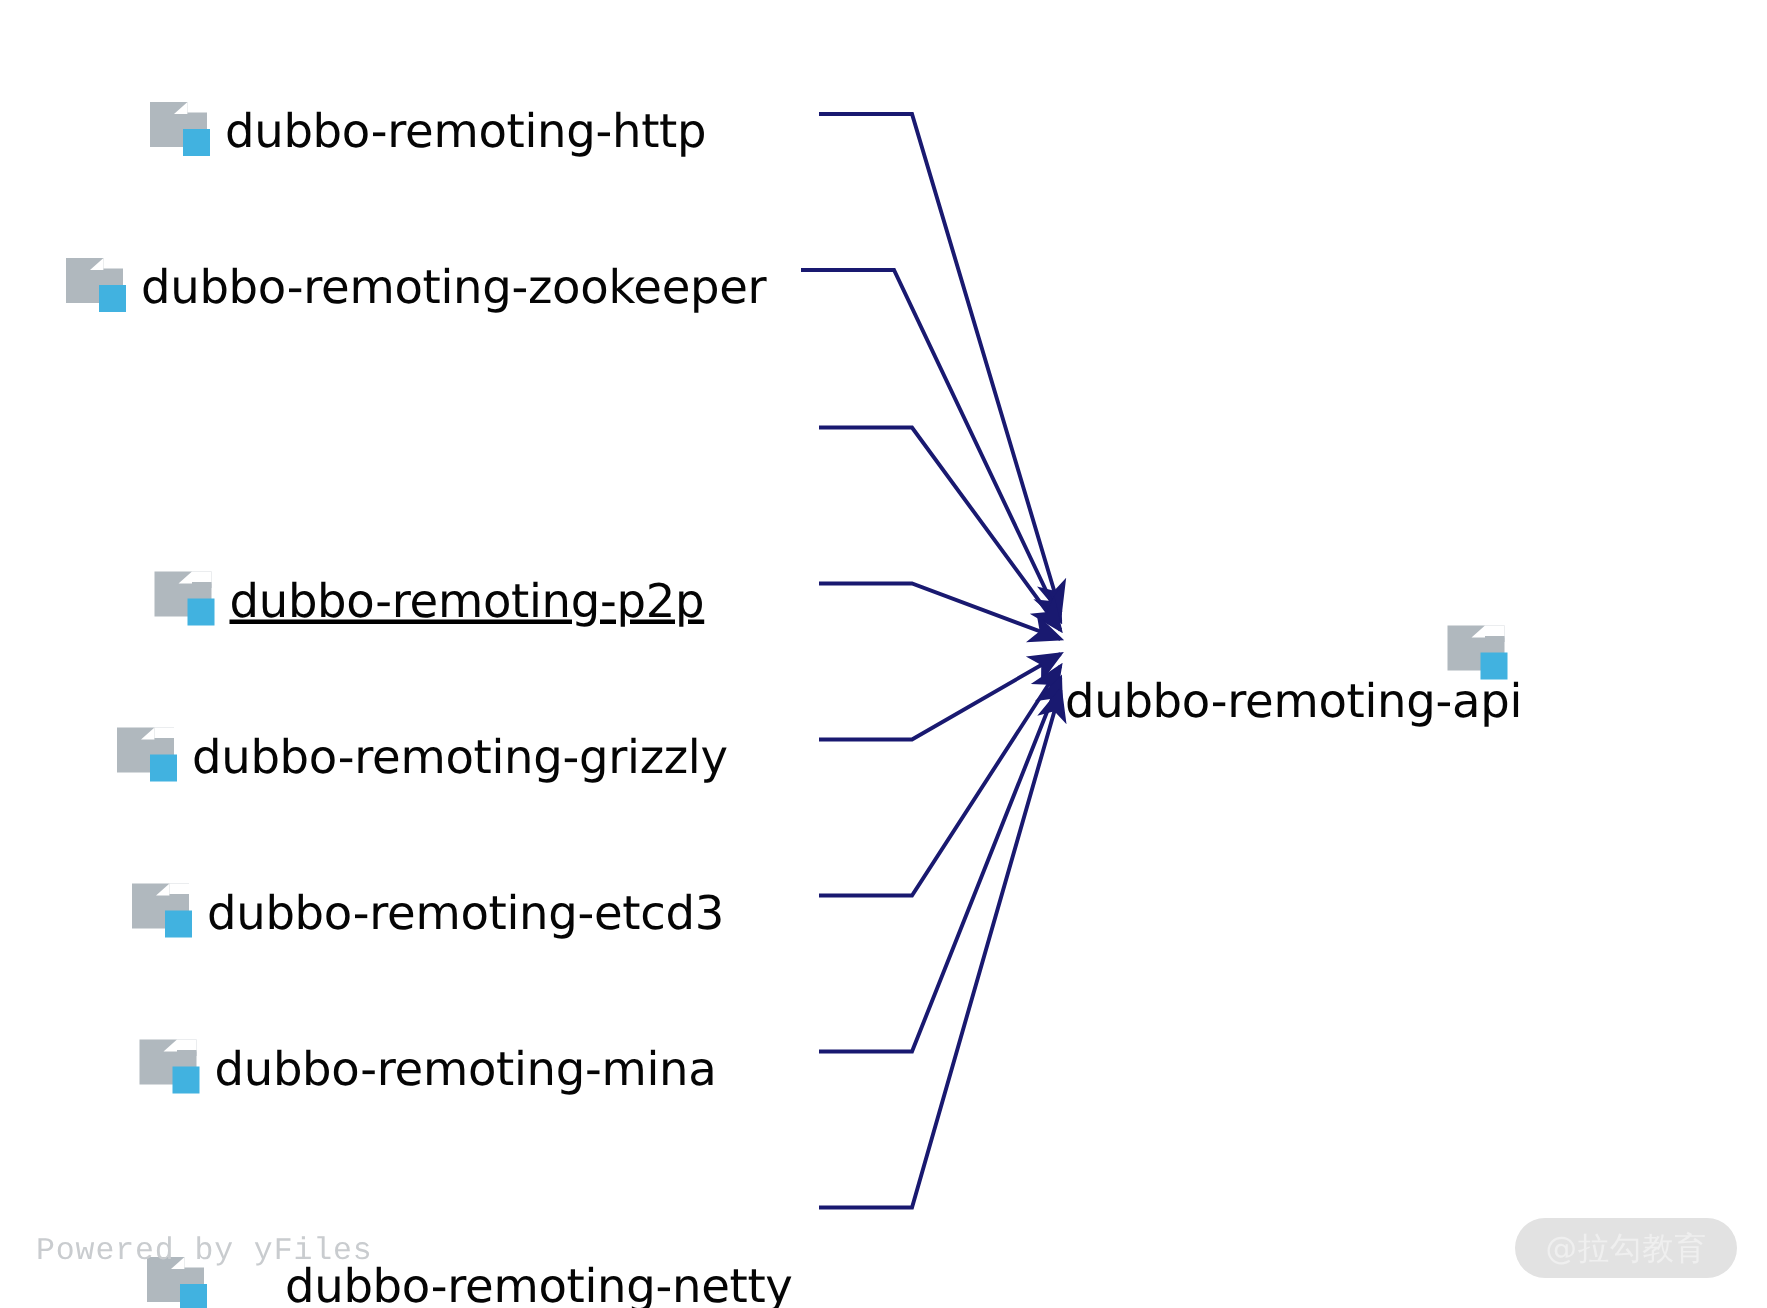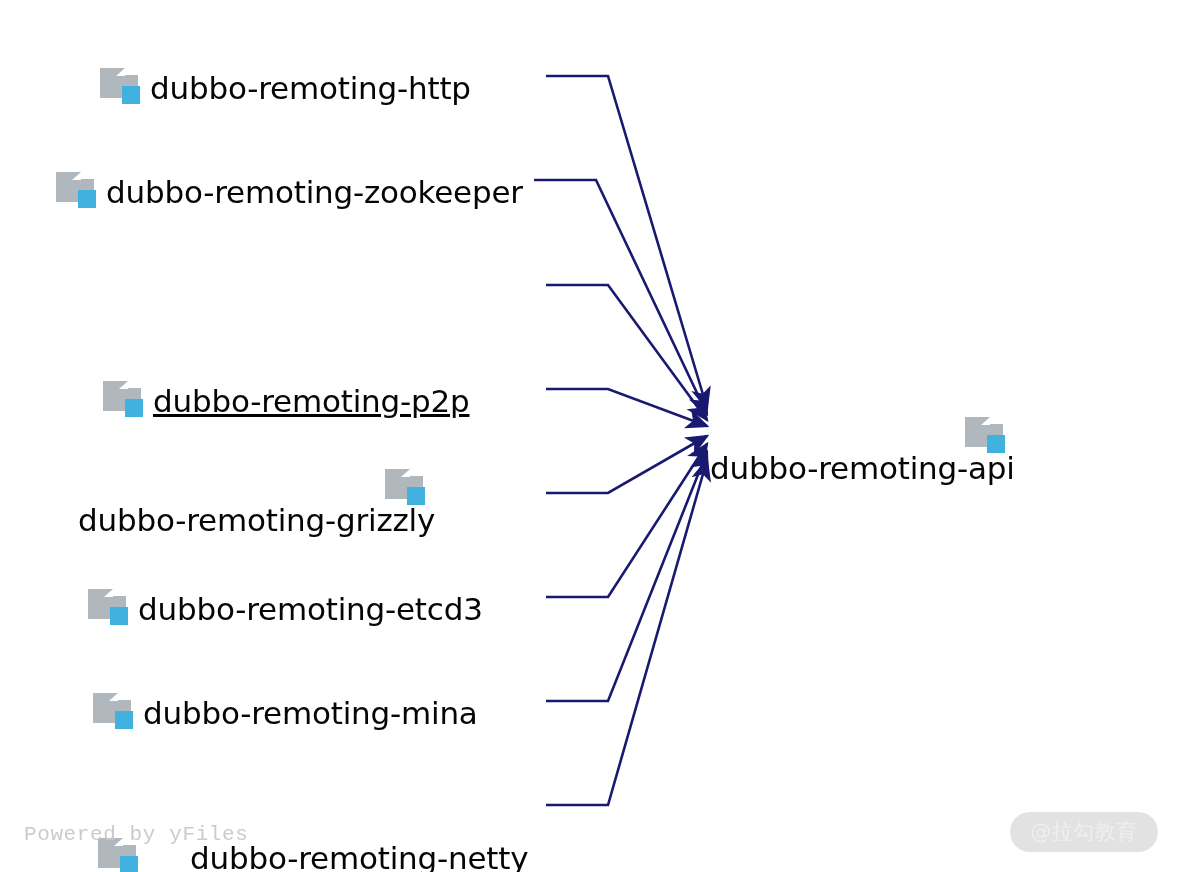--- a/index.html
+++ b/index.html
@@ -142,21 +142,21 @@
     <span class="node-icon">
       <span class="folder-body"></span>
       <span class="folder-notch-fill"></span>
       <span class="folder-tab-notch"></span>
       <span class="folder-upper-right"></span>
       <span class="badge-square"></span>
     </span>
     <span class="node-label">dubbo-remoting-http</span>
   </div>
 
-  <div class="graph-node" style="left:56px; top:152px;">
+  <div class="graph-node" style="left:44px; top:152px;">
     <span class="node-icon">
       <span class="folder-body"></span>
       <span class="folder-notch-fill"></span>
       <span class="folder-tab-notch"></span>
       <span class="folder-upper-right"></span>
       <span class="badge-square"></span>
     </span>
     <span class="node-label">dubbo-remoting-zookeeper</span>
   </div>
 
@@ -165,21 +165,21 @@
     <span class="node-icon">
       <span class="folder-body"></span>
       <span class="folder-notch-fill"></span>
       <span class="folder-tab-notch"></span>
       <span class="folder-upper-right"></span>
       <span class="badge-square"></span>
     </span>
     <span class="node-label">dubbo-remoting-p2p</span>
   </div>
 
-  <div class="graph-node" style="left:78px; top:465px;flex-direction:column;">
+  <div class="graph-node" style="left:78px; top:465px;">
     <span class="node-icon">
       <span class="folder-body"></span>
       <span class="folder-notch-fill"></span>
       <span class="folder-tab-notch"></span>
       <span class="folder-upper-right"></span>
       <span class="badge-square"></span>
     </span>
     <span class="node-label">dubbo-remoting-grizzly</span>
   </div>
 

